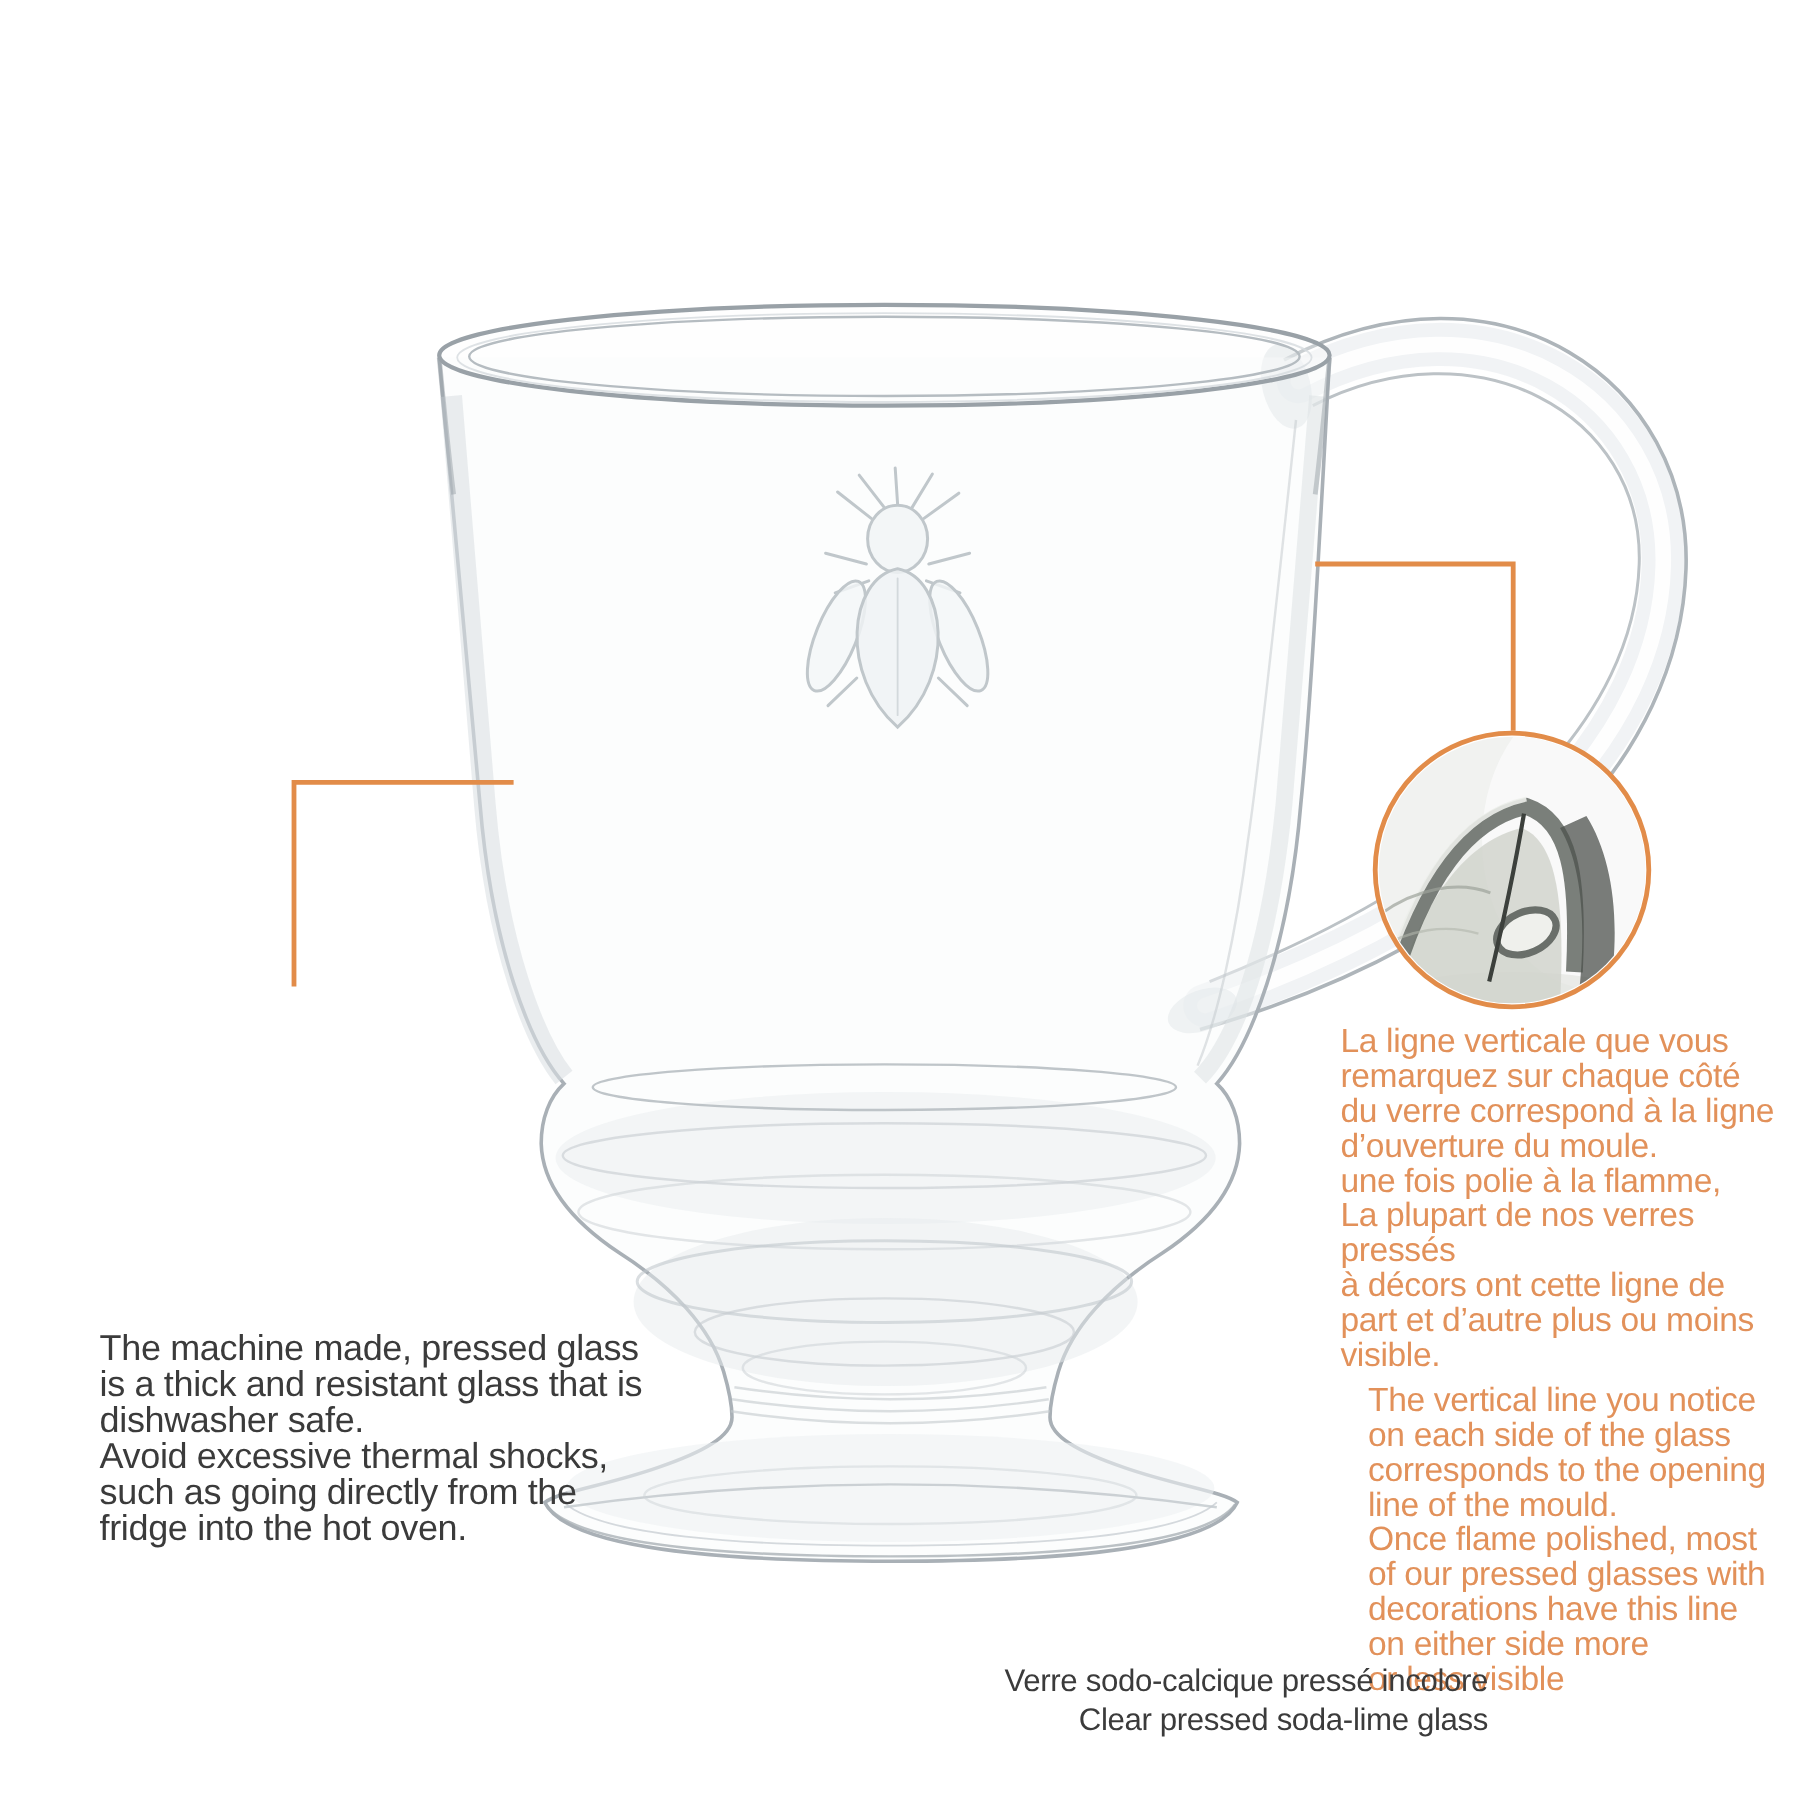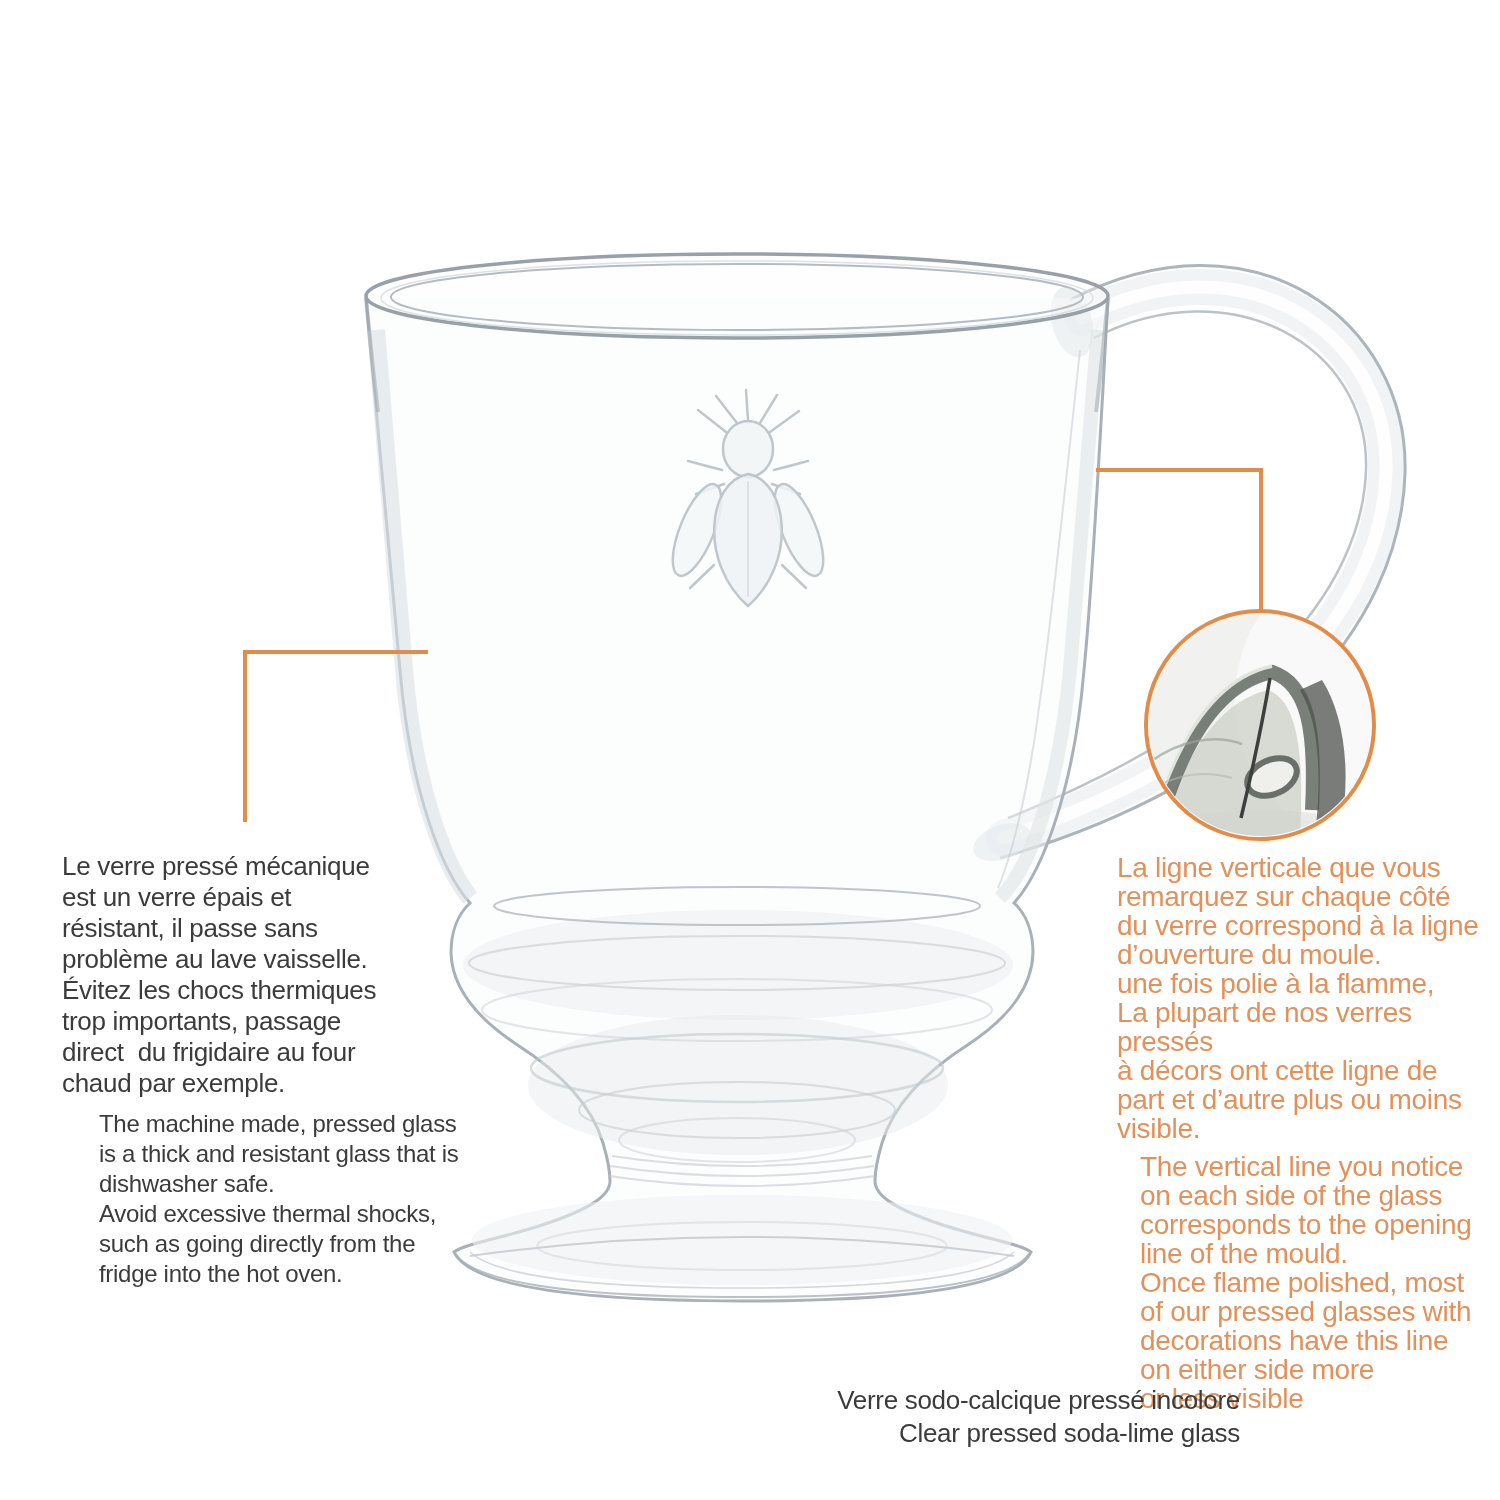--- a/index.html
+++ b/index.html
@@ -11,21 +11,21 @@
   .canvas{
     position:relative;width:1500px;height:1500px;background:#ffffff;
     overflow:hidden;font-family:"Liberation Sans", sans-serif;
   }
   .art{position:absolute;left:0;top:0;}
   .note{
     position:absolute;white-space:pre-wrap;letter-spacing:-0.3px;
     color:var(--ink);
   }
   .note.fr-left{left:62px;top:851px;font-size:26px;line-height:31px;}
-  .note.en-left{left:83px;top:1109px;font-size:24px;line-height:30px;margin-left:16px;}
+  .note.en-left{left:83px;top:1109px;font-size:30px;line-height:30px;}
   .note.orange{color:var(--accent_text);}
   .note.fr-right{left:1117px;top:853px;font-size:28px;line-height:29px;}
   .note.en-right{left:1140px;top:1152px;font-size:28px;line-height:29px;}
   .caption{
     position:absolute;left:240px;top:1384px;width:1000px;text-align:right;
     color:var(--ink);font-size:26px;line-height:33px;letter-spacing:-0.3px;
     white-space:pre-wrap;
   }
 </style>
 </head>
@@ -141,28 +141,20 @@
 
         <path d="M 1150,762 C 1180,740 1215,734 1242,744" fill="none" stroke="#9ca29a" stroke-width="2.5" opacity="0.7"></path>
         <path d="M 1146,792 C 1175,774 1205,770 1232,778" fill="none" stroke="#b0b5ac" stroke-width="2" opacity="0.6"></path>
 
         <path d="M 1270,678 C 1262,725 1252,772 1241,818" fill="none" stroke="#3c403c" stroke-width="3.5"></path>
       </g>
       <circle cx="1260" cy="725" r="114" fill="none" stroke-width="4" style="stroke:var(--accent)"></circle>
     </g>
   </svg>
 
-  <div class="note fr-left">Le verre pressé mécanique
-est un verre épais et
-résistant, il passe sans
-problème au lave vaisselle.
-Évitez les chocs thermiques
-trop importants, passage
-direct  du frigidaire au four
-chaud par exemple.</div>
 
   <div class="note en-left">The machine made, pressed glass
 is a thick and resistant glass that is
 dishwasher safe.
 Avoid excessive thermal shocks,
 such as going directly from the
 fridge into the hot oven.</div>
 
   <div class="note orange fr-right">La ligne verticale que vous
 remarquez sur chaque côté

